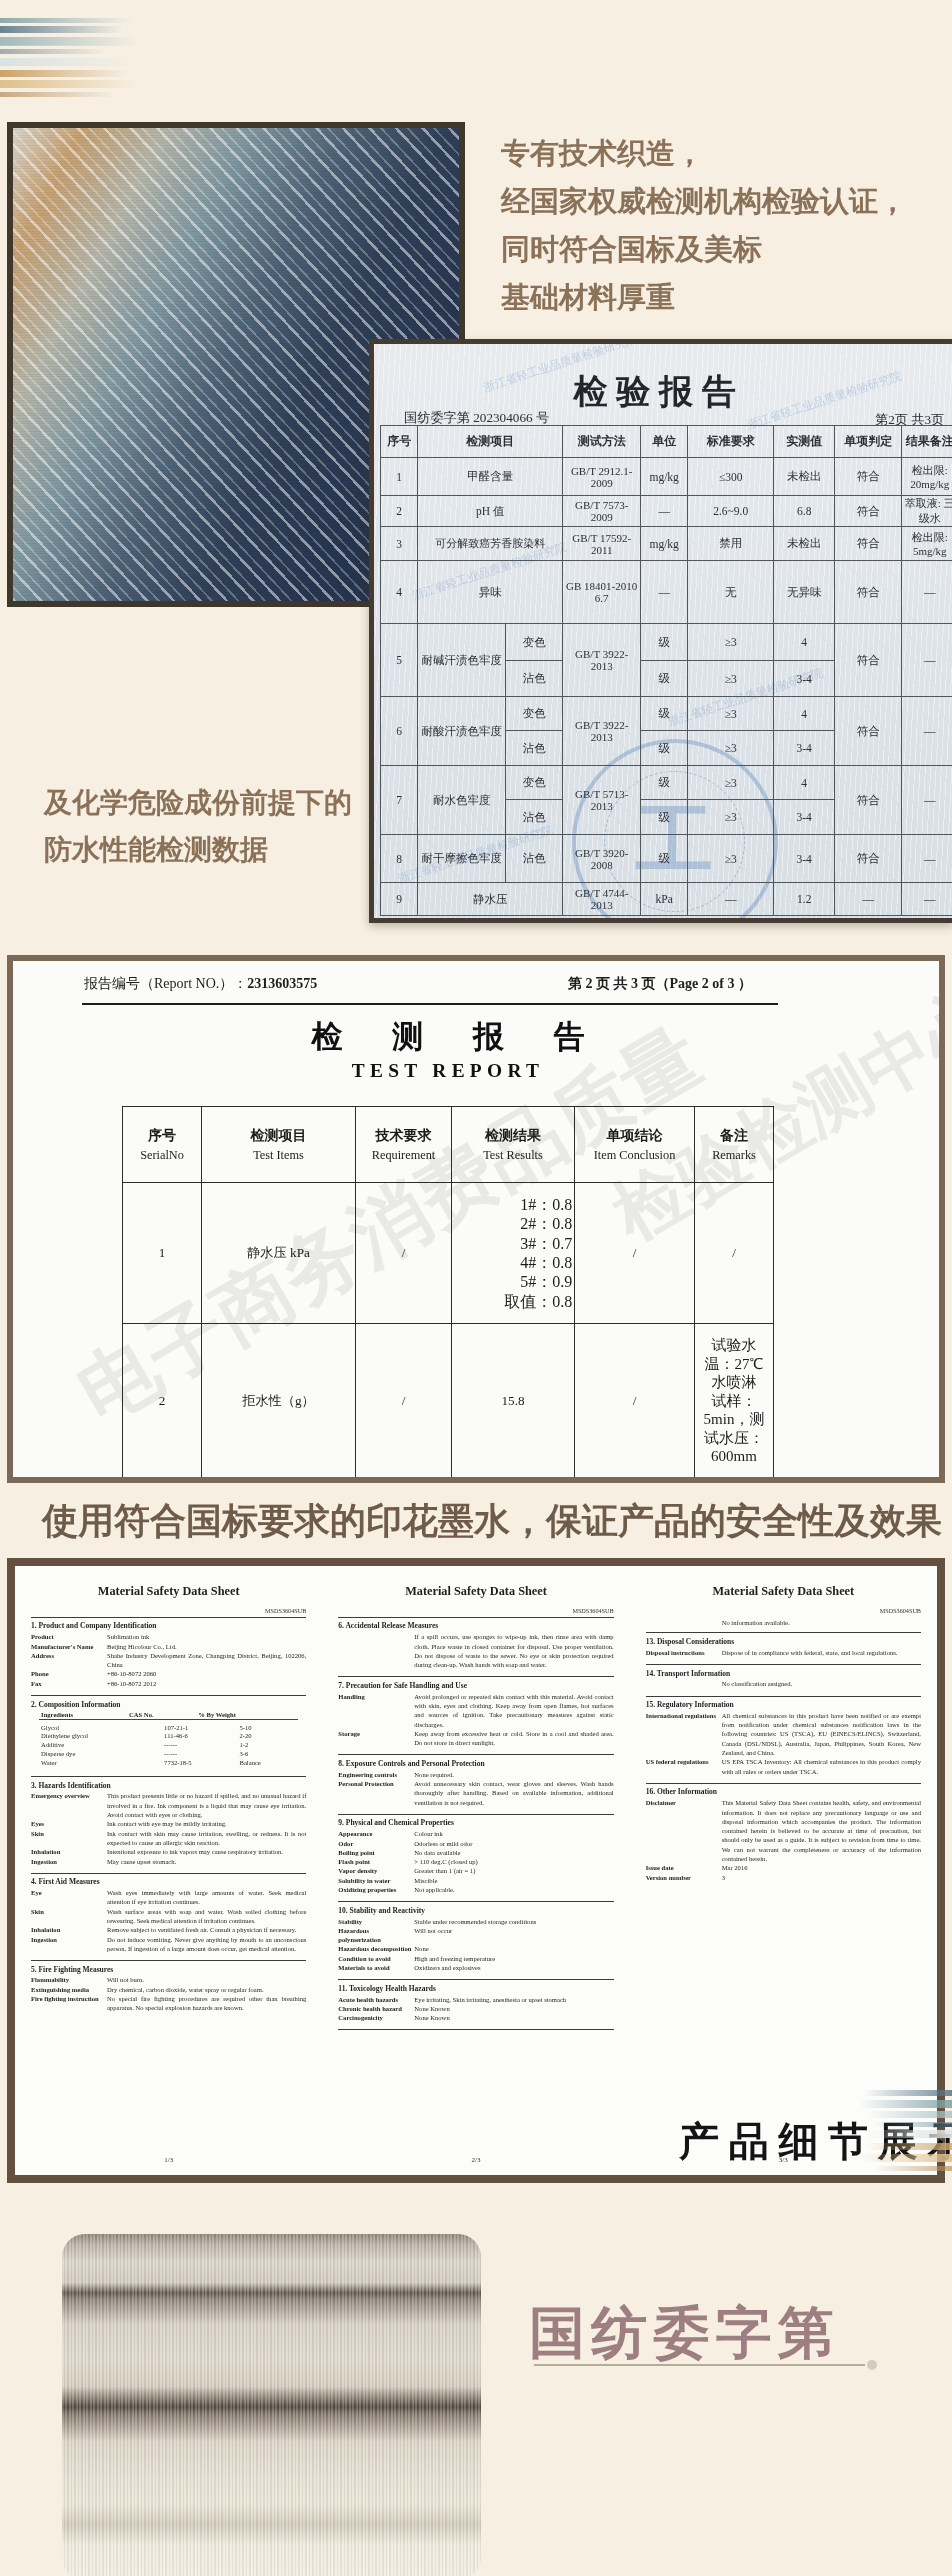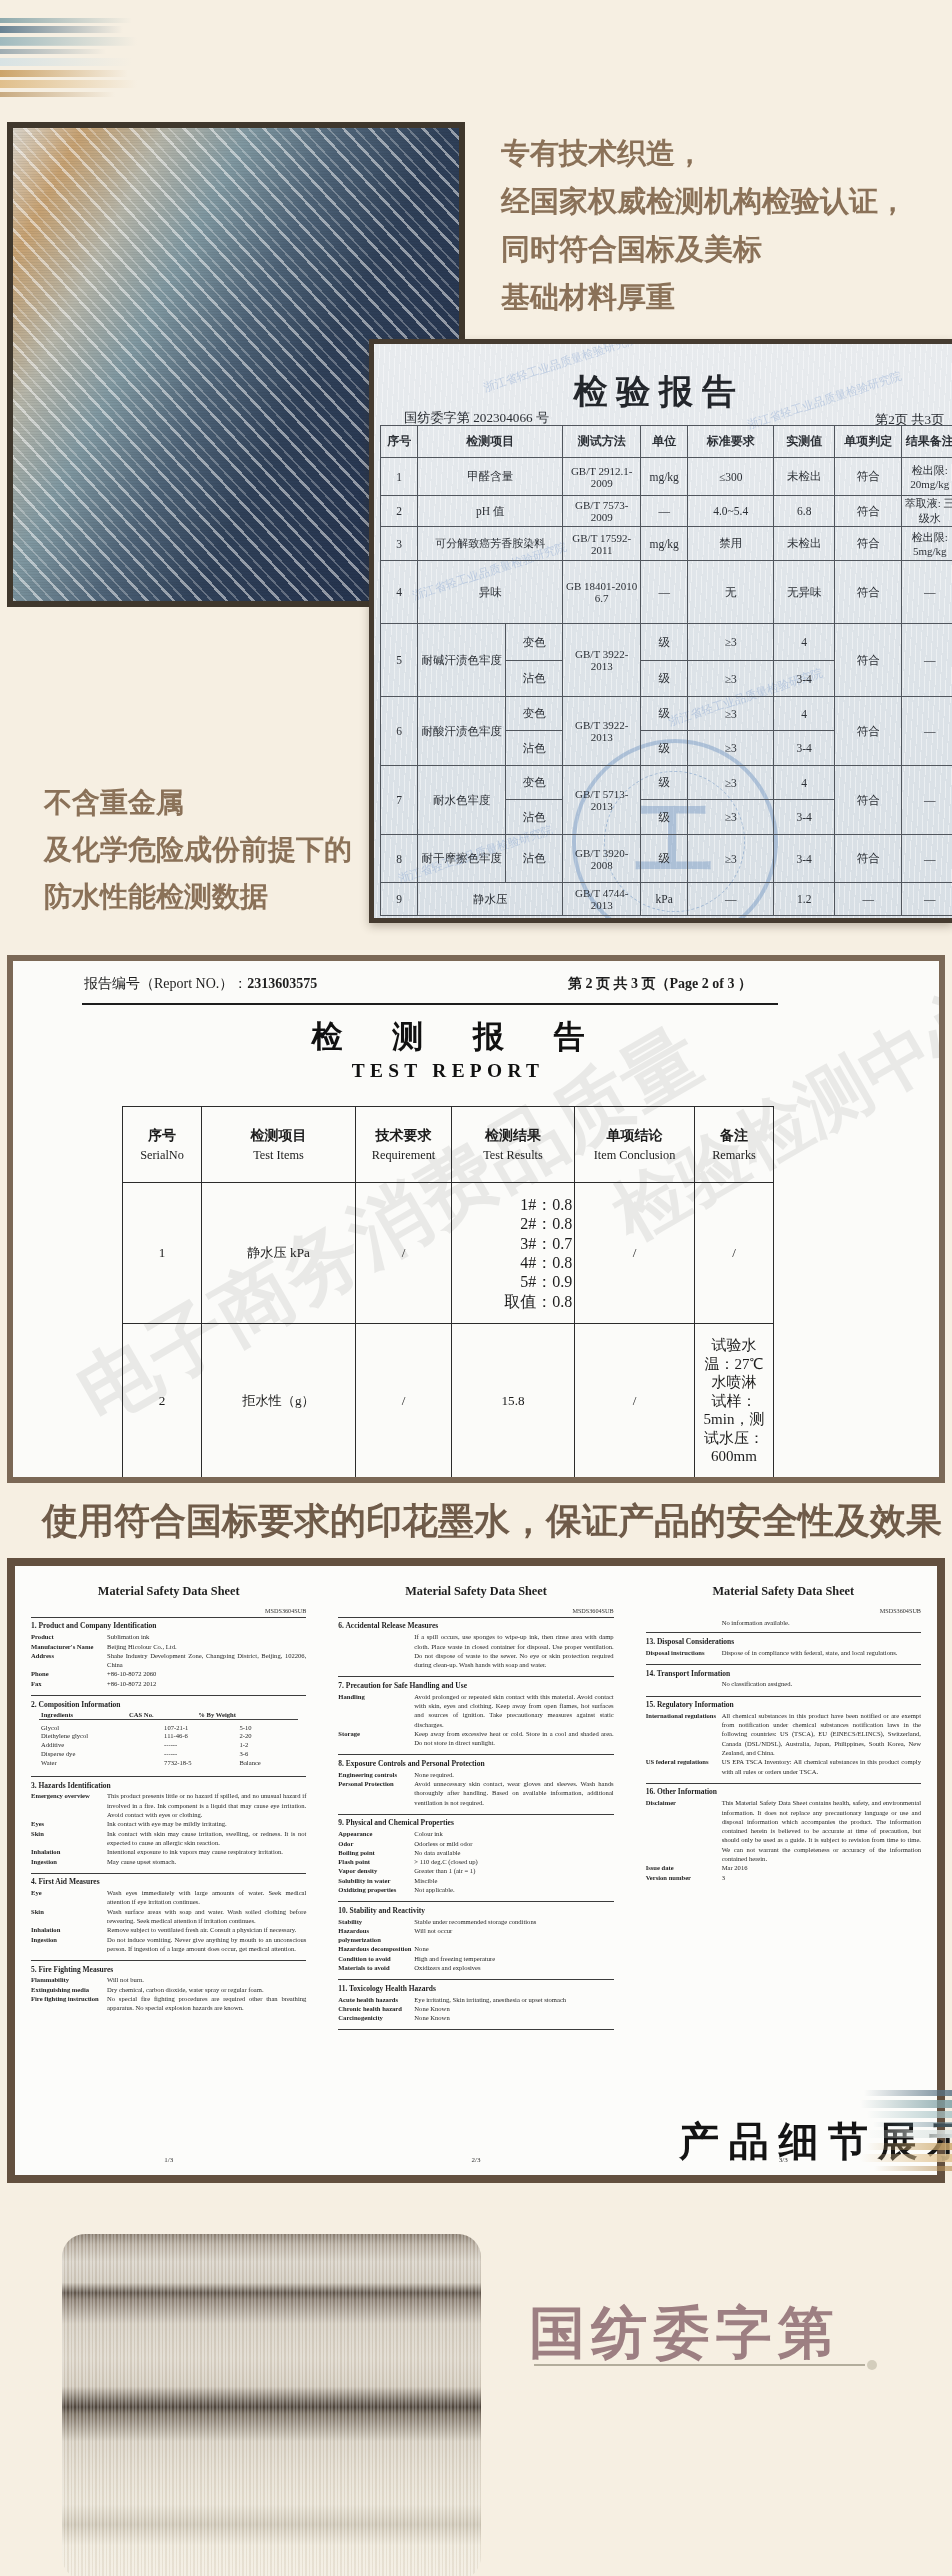--- a/index.html
+++ b/index.html
@@ -195,21 +195,21 @@
         <td>≤300</td>
         <td>未检出</td>
         <td>符合</td>
         <td class="m">检出限: 20mg/kg</td>
       </tr>
       <tr class="hC">
         <td>2</td>
         <td colspan="2">pH 值</td>
         <td class="m">GB/T 7573-2009</td>
         <td>—</td>
-        <td>4.0~5.4</td>
+        <td>2.6~9.0</td>
         <td>6.8</td>
         <td>符合</td>
         <td class="m">萃取液: 三级水</td>
       </tr>
       <tr class="hD">
         <td>3</td>
         <td colspan="2" class="m">可分解致癌芳香胺染料</td>
         <td class="m">GB/T 17592-2011</td>
         <td>mg/kg</td>
         <td>禁用</td>
@@ -298,21 +298,20 @@
         <td>1.2</td>
         <td>—</td>
         <td>—</td>
       </tr>
     </tbody>
       </table>
   </div>
 
   <div class="left-note">
 
-  <div>不含重金属</div>
       <div>及化学危险成份前提下的</div>
       <div>防水性能检测数据</div>
     </div>
 
   <div class="report2">
     <span class="wm-gray" style="left:26.4px;top:212px;font-size:78px;">电子商务消费品质量</span>
     <span class="wm-gray" style="left:564px;top:53px;font-size:71px;">检验检测中心（浙）</span>
 
     <div class="r2-no">
       <span>报告编号（Report NO.）：</span><b>2313603575</b>

